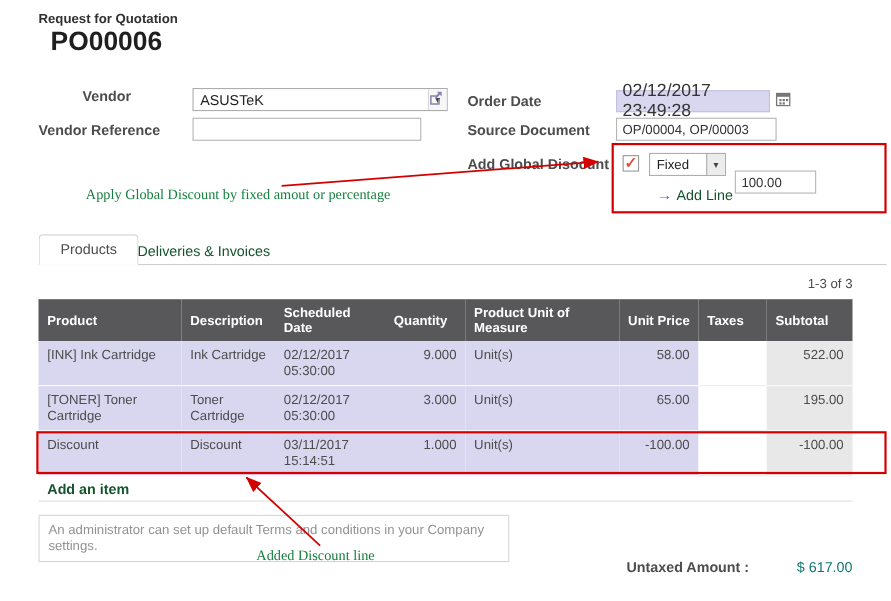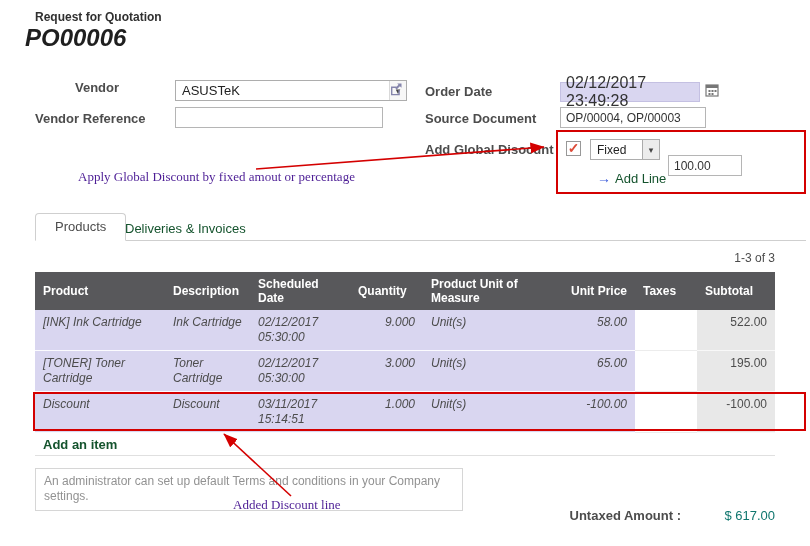--- a/index.html
+++ b/index.html
@@ -27,45 +27,45 @@
   .addline-arrow { color:#3b5bdb; font-weight:bold; font-size:14px; margin-right:4px; }
 
   .tab { background:#fff; border:1px solid #cfcfcf; border-bottom:1px solid #fff; border-radius:4px 4px 0 0; height:28px; line-height:26px; padding:0 19px; font-size:13px; color:#4c4c4c; z-index:2; }
   .tabline { background:#cfcfcf; height:1px; z-index:1; }
 
   .pager { font-size:12px; color:#4c4c4c; }
 
   table.lines { border-collapse:collapse; table-layout:fixed; width:740px; font-size:12px; color:#4c4c4c; }
   table.lines th { background:#58585b; color:#fff; font-weight:bold; height:38px; padding:4px 8px; text-align:left; vertical-align:middle; font-size:12px; }
   table.lines td { padding:5px 8px; vertical-align:top; line-height:15px; height:40px; }
-  .c-hl { background:#d9d6f0; border-bottom:1px solid #fbfbfe;font-style:italic; }
+  .c-hl { background:#d9d6f0; border-bottom:1px solid #fbfbfe; }
   .c-tax { background:#fff; border-bottom:1px solid #ececec; }
   .c-ro { background:#e8e8e8; border-bottom:1px solid #f8f8f8; }
   .num { text-align:right; }
 
   .terms-box { border:1px solid #d6d6d6; background:#fff; font-size:12px; color:#929292; padding:5px 8px; line-height:15px; }
 
   .totals-row { display:flex; align-items:center; margin-bottom:5px;margin-top:35px; }
   .totals-row .tl { flex:1; text-align:right; font-size:13px; font-weight:bold; color:#4c4c4c; padding-right:14px; }
   .totals-row .tv { width:80px; text-align:right; font-size:13px; color:#0f766e; }
   .totals-div { border-top:1px solid #bdbdbd; height:1px; margin:7px 0 6px; }
   .totals-row.grand .tl { font-size:14px; }
   .totals-row.grand .tv { font-size:15px; font-weight:bold; background:#d9d6f0; padding:2px 3px; width:auto; min-width:80px; }
 
   .anno-box { border:2px solid #d40000; background:transparent; z-index:9; pointer-events:none; }
-  .anno-text { font-family:"Liberation Serif", serif; font-size:13px; color:#4c1d95; z-index:10; white-space:nowrap;text-align:center; }
+  .anno-text { font-family:"Liberation Serif", serif; font-size:13px; color:#15803d; z-index:10; white-space:nowrap;text-align:center; }
   .overlay { left:0; top:0; width:810px; height:546px; pointer-events:none; z-index:10; }
 </style>
 </head>
 <body>
 
 <div class="page">
 
   <div class="abs breadcrumb" style="left:35px; top:10px;">Request for Quotation</div>
-  <div class="abs doc-title" style="left:25px; top:24px;font-style:italic;">PO00006</div>
+  <div class="abs doc-title" style="left:46px; top:24px;">PO00006</div>
 
   <div class="abs flabel" style="left:35px; top:80px;margin-left:40px;">Vendor</div>
   <div class="abs combo" style="left:175px; top:80px; width:232px;">
     <span class="txt">ASUSTeK</span>
     <span class="dd">▾</span>
   </div>
   <span class="abs" style="left:389px; top:82px;">
     <svg width="14" height="14" viewBox="0 0 14 14">
       <path d="M2 4.5 h5.5 v1.4 H3.4 v6 h6 v-4 h1.4 v5.4 H2 z" fill="#8585ac"></path>
       <path d="M8.2 1.5 h4.3 v4.3 L10.9 4.2 7.6 7.5 6.2 6.1 9.5 2.8 z" fill="#8585ac"></path>

